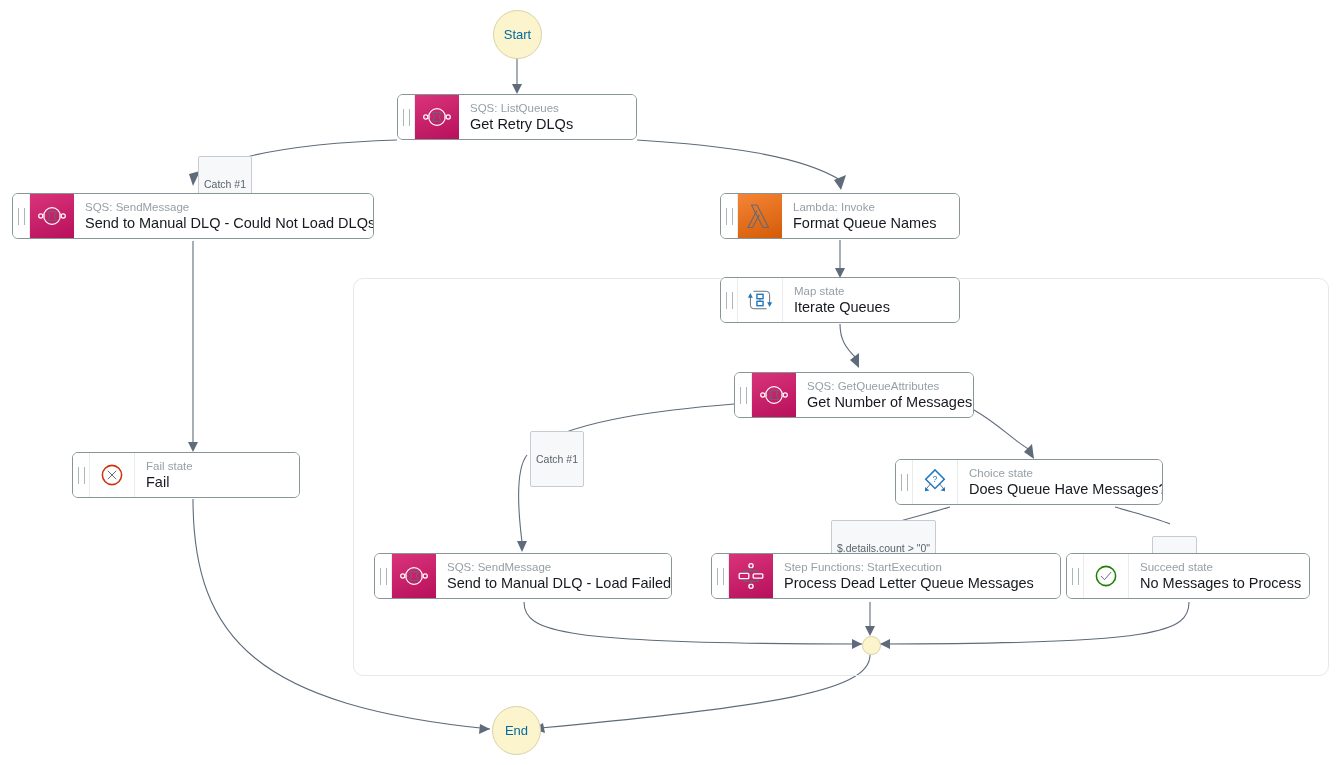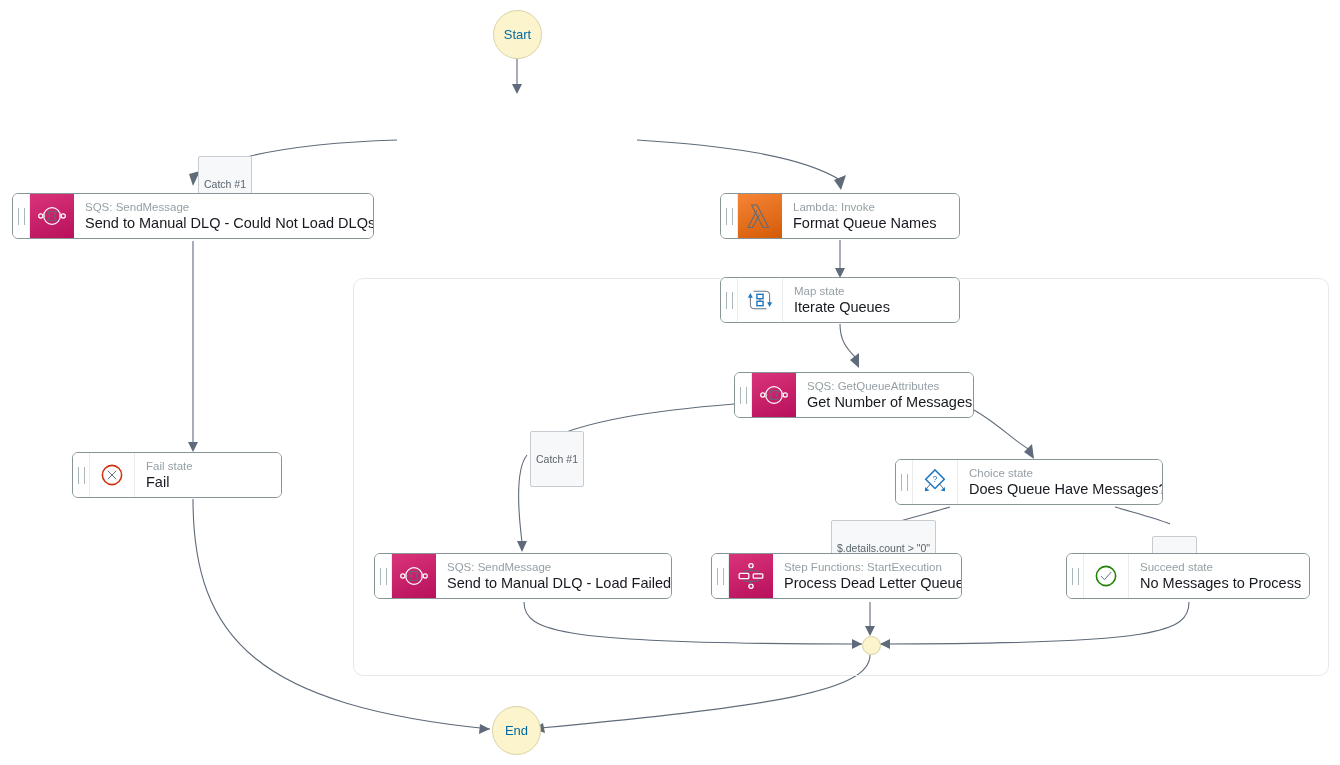--- a/index.html
+++ b/index.html
@@ -128,78 +128,98 @@
     <path d="M193,499 C193,640 260,706 490,729"></path>
     <polygon class="arrow" points="490,729 480,724 479,734"></polygon>
   </svg>
 
   <div class="map-container" style="left:353px;top:278px;width:974px;height:396px;"></div>
 
   <div class="terminal" style="left:493px;top:10px;width:47px;height:47px;">
     <span>Start</span>
   </div>
 
-
-  <div class="edge-label" style="left:198px;top:156px;">
-    <span>Catch #1</span>
-  </div>
-
-  <div class="node" style="left:12px;top:193px;width:362px;">
+  <div class="node" style="left:397px;top:94px;width:240px;">
     <div class="grip">
         <i></i>
       </div>
     <div class="iconbox sqs sqs-grad">
       <svg width="28" height="28" viewBox="0 0 32 32" aria-hidden="true">
         <circle cx="16" cy="16" r="9.5" fill="none" stroke="#fff" stroke-width="1.4"></circle>
         <path d="M11 11 L21 11 L18.5 16 L21 21 L11 21 L13.5 16 Z" fill="none" stroke="#fff" stroke-width="1.4"></path>
         <circle cx="3.2" cy="16" r="2.4" fill="none" stroke="#fff" stroke-width="1.4"></circle>
         <circle cx="28.8" cy="16" r="2.4" fill="none" stroke="#fff" stroke-width="1.4"></circle>
         <path d="M5.8 16 L8.2 16 M23.8 16 L26.2 16" stroke="#fff" stroke-width="1.4"></path>
         <polygon points="8.6,16 6.4,14.8 6.4,17.2" fill="#fff"></polygon>
         <polygon points="26.6,16 24.4,14.8 24.4,17.2" fill="#fff"></polygon>
       </svg>
     </div>
     <div class="labels">
-      <div class="subtitle">SQS: SendMessage</div>
-      <div class="title">Send to Manual DLQ - Could Not Load DLQs</div>
-    </div>
-  </div>
-
-  <div class="node" style="left:720px;top:193px;width:240px;">
-    <div class="grip">
-        <i></i>
-      </div>
-    <div class="iconbox lambda">
-      <svg width="26" height="28" viewBox="0 0 26 28" aria-hidden="true">
-        <path d="M4.5 3 L10 3 L21.5 25.5 L16 25.5 Z" fill="none" stroke="#fff" stroke-width="1.6" stroke-linejoin="round"></path>
-        <path d="M12.2 13 L5.5 25.5 L1 25.5 L9.8 8.4" fill="none" stroke="#fff" stroke-width="1.6" stroke-linejoin="round"></path>
-      </svg>
-    </div>
-    <div class="labels">
-      <div class="subtitle">Lambda: Invoke</div>
-      <div class="title">Format Queue Names</div>
-    </div>
-  </div>
-
-  <div class="node" style="left:734px;top:372px;width:240px;">
+      <div class="subtitle">SQS: ListQueues</div>
+      <div class="title">Get Retry DLQs</div>
+    </div>
+  </div>
+
+  <div class="edge-label" style="left:198px;top:156px;">
+    <span>Catch #1</span>
+  </div>
+
+  <div class="node" style="left:12px;top:193px;width:362px;">
     <div class="grip">
         <i></i>
       </div>
     <div class="iconbox sqs sqs-grad">
       <svg width="28" height="28" viewBox="0 0 32 32" aria-hidden="true">
         <circle cx="16" cy="16" r="9.5" fill="none" stroke="#fff" stroke-width="1.4"></circle>
         <path d="M11 11 L21 11 L18.5 16 L21 21 L11 21 L13.5 16 Z" fill="none" stroke="#fff" stroke-width="1.4"></path>
         <circle cx="3.2" cy="16" r="2.4" fill="none" stroke="#fff" stroke-width="1.4"></circle>
         <circle cx="28.8" cy="16" r="2.4" fill="none" stroke="#fff" stroke-width="1.4"></circle>
         <path d="M5.8 16 L8.2 16 M23.8 16 L26.2 16" stroke="#fff" stroke-width="1.4"></path>
         <polygon points="8.6,16 6.4,14.8 6.4,17.2" fill="#fff"></polygon>
         <polygon points="26.6,16 24.4,14.8 24.4,17.2" fill="#fff"></polygon>
       </svg>
     </div>
     <div class="labels">
+      <div class="subtitle">SQS: SendMessage</div>
+      <div class="title">Send to Manual DLQ - Could Not Load DLQs</div>
+    </div>
+  </div>
+
+  <div class="node" style="left:720px;top:193px;width:240px;">
+    <div class="grip">
+        <i></i>
+      </div>
+    <div class="iconbox lambda">
+      <svg width="26" height="28" viewBox="0 0 26 28" aria-hidden="true">
+        <path d="M4.5 3 L10 3 L21.5 25.5 L16 25.5 Z" fill="none" stroke="#fff" stroke-width="1.6" stroke-linejoin="round"></path>
+        <path d="M12.2 13 L5.5 25.5 L1 25.5 L9.8 8.4" fill="none" stroke="#fff" stroke-width="1.6" stroke-linejoin="round"></path>
+      </svg>
+    </div>
+    <div class="labels">
+      <div class="subtitle">Lambda: Invoke</div>
+      <div class="title">Format Queue Names</div>
+    </div>
+  </div>
+
+  <div class="node" style="left:734px;top:372px;width:240px;">
+    <div class="grip">
+        <i></i>
+      </div>
+    <div class="iconbox sqs sqs-grad">
+      <svg width="28" height="28" viewBox="0 0 32 32" aria-hidden="true">
+        <circle cx="16" cy="16" r="9.5" fill="none" stroke="#fff" stroke-width="1.4"></circle>
+        <path d="M11 11 L21 11 L18.5 16 L21 21 L11 21 L13.5 16 Z" fill="none" stroke="#fff" stroke-width="1.4"></path>
+        <circle cx="3.2" cy="16" r="2.4" fill="none" stroke="#fff" stroke-width="1.4"></circle>
+        <circle cx="28.8" cy="16" r="2.4" fill="none" stroke="#fff" stroke-width="1.4"></circle>
+        <path d="M5.8 16 L8.2 16 M23.8 16 L26.2 16" stroke="#fff" stroke-width="1.4"></path>
+        <polygon points="8.6,16 6.4,14.8 6.4,17.2" fill="#fff"></polygon>
+        <polygon points="26.6,16 24.4,14.8 24.4,17.2" fill="#fff"></polygon>
+      </svg>
+    </div>
+    <div class="labels">
       <div class="subtitle">SQS: GetQueueAttributes</div>
       <div class="title">Get Number of Messages</div>
     </div>
   </div>
 
   <div class="node" style="left:720px;top:277px;width:240px;">
     <div class="grip">
         <i></i>
       </div>
     <div class="iconbox plain">
@@ -216,21 +236,21 @@
     <div class="labels">
       <div class="subtitle">Map state</div>
       <div class="title">Iterate Queues</div>
     </div>
   </div>
 
   <div class="edge-label" style="left:530px;top:431px;">
     <span>Catch #1</span>
   </div>
 
-  <div class="node" style="left:72px;top:452px;width:210px;">
+  <div class="node" style="left:72px;top:452px;width:228px;">
     <div class="grip">
         <i></i>
       </div>
     <div class="iconbox plain">
       <svg width="28" height="28" viewBox="0 0 32 32" aria-hidden="true">
         <circle cx="16" cy="16" r="11" fill="none" stroke="#d13212" stroke-width="1.8"></circle>
         <path d="M11.5 11.5 L20.5 20.5 M20.5 11.5 L11.5 20.5" stroke="#d13212" stroke-width="1.8" stroke-linecap="round"></path>
       </svg>
     </div>
     <div class="labels">
@@ -280,21 +300,21 @@
         <polygon points="8.6,16 6.4,14.8 6.4,17.2" fill="#fff"></polygon>
         <polygon points="26.6,16 24.4,14.8 24.4,17.2" fill="#fff"></polygon>
       </svg>
     </div>
     <div class="labels">
       <div class="subtitle">SQS: SendMessage</div>
       <div class="title">Send to Manual DLQ - Load Failed</div>
     </div>
   </div>
 
-  <div class="node" style="left:711px;top:553px;width:251px;">
+  <div class="node" style="left:711px;top:553px;width:350px;">
     <div class="grip">
         <i></i>
       </div>
     <div class="iconbox sqs sqs-grad">
       <svg width="28" height="28" viewBox="0 0 32 32" aria-hidden="true">
         <circle cx="16" cy="4.2" r="2.4" fill="none" stroke="#fff" stroke-width="1.5"></circle>
         <circle cx="16" cy="27.8" r="2.4" fill="none" stroke="#fff" stroke-width="1.5"></circle>
         <path d="M16 6.6 V10 H8 V13" stroke="#fff" stroke-width="1.5" fill="none"></path>
         <path d="M16 6.6 V10 H24 V13.5" stroke="#fff" stroke-width="1.5" fill="none"></path>
         <path d="M16 25.4 V22 H8 V19" stroke="#fff" stroke-width="1.5" fill="none"></path>

